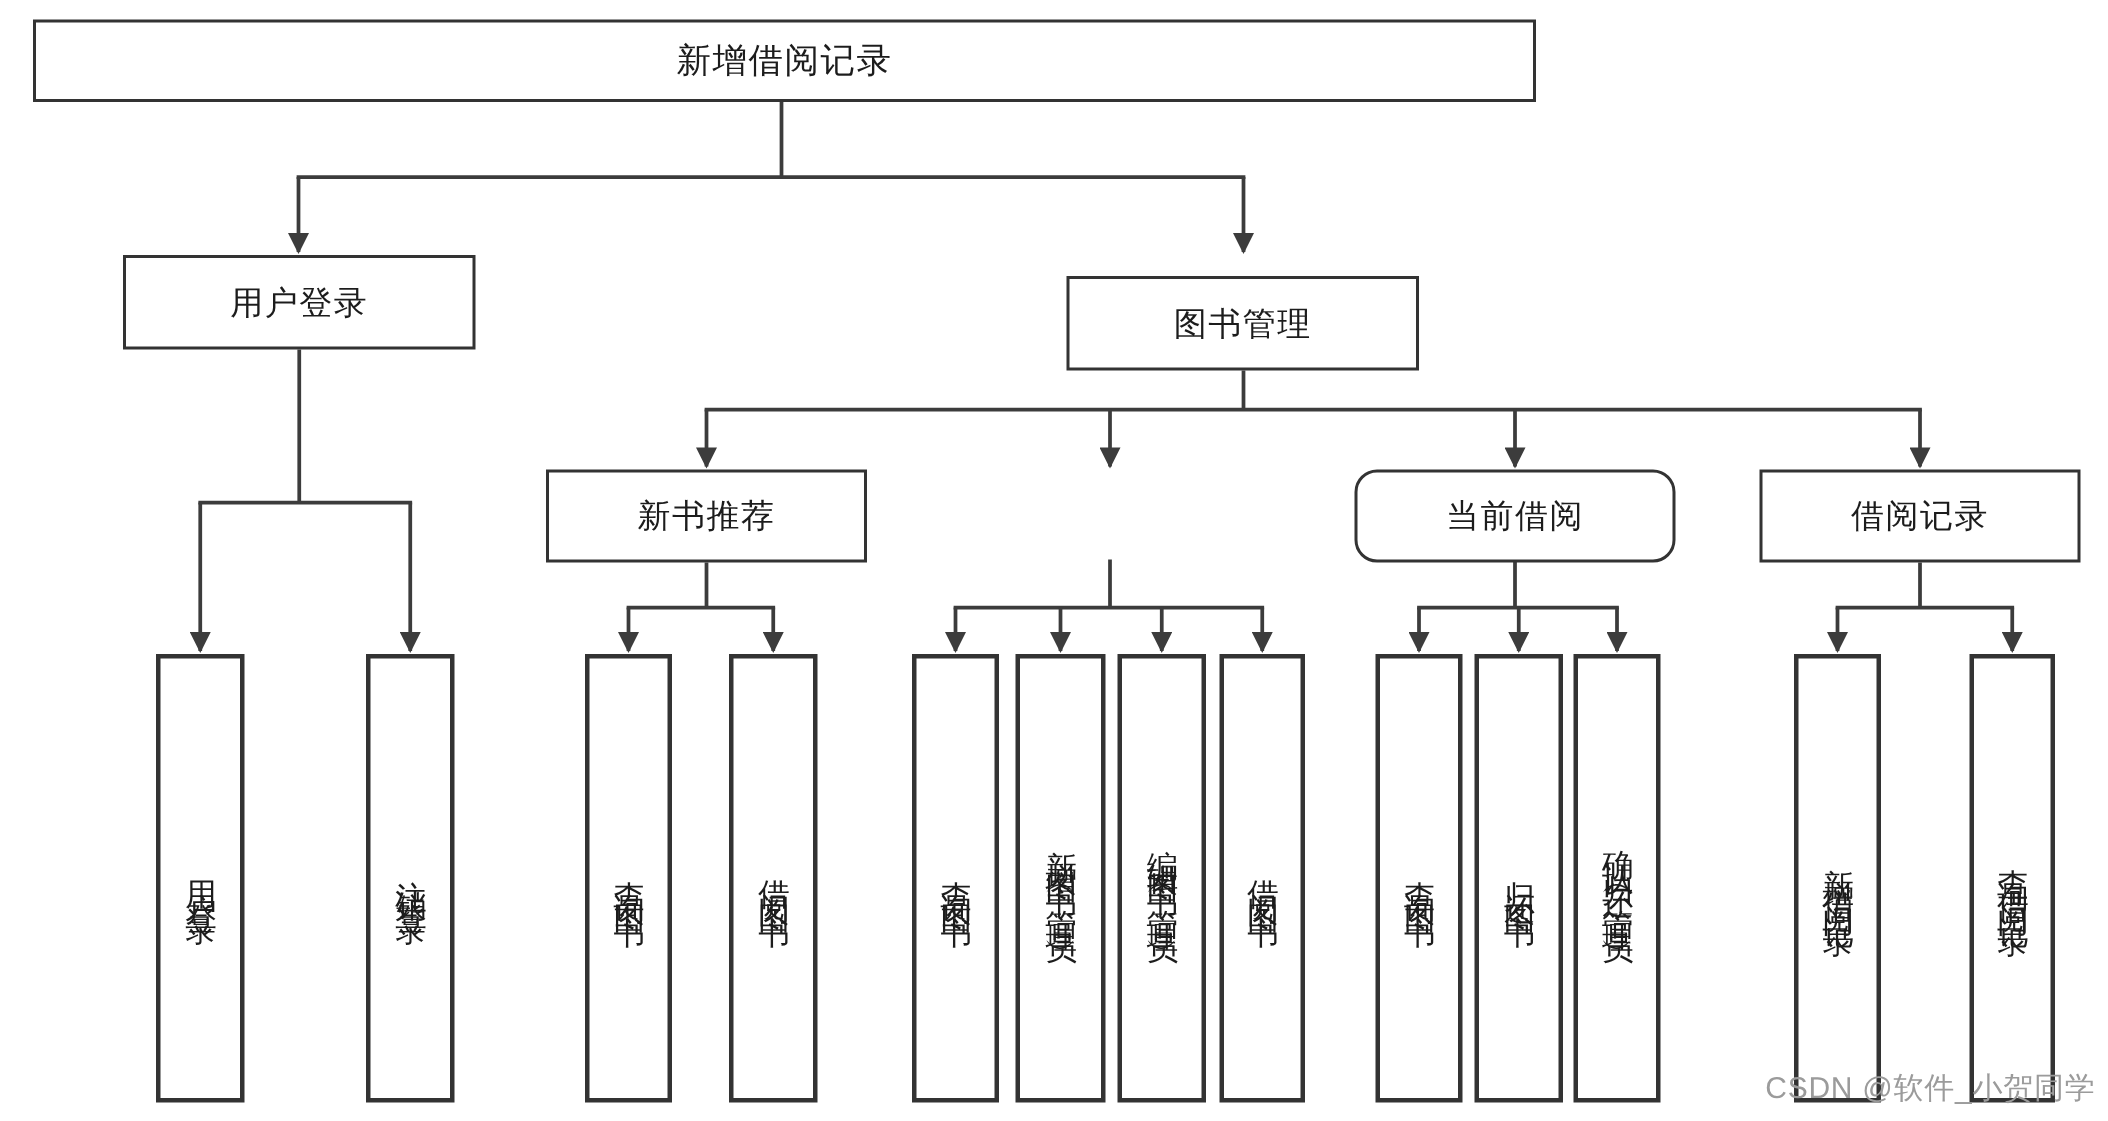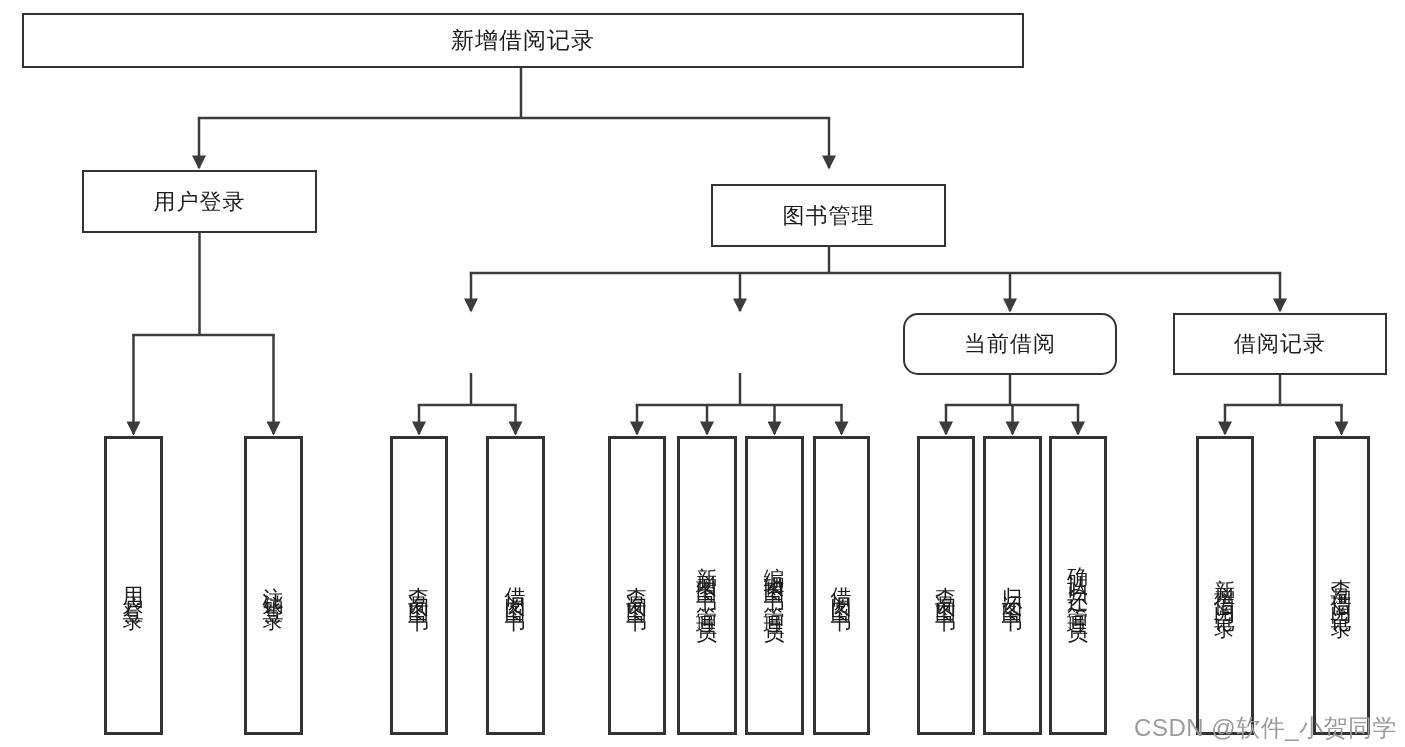--- a/index.html
+++ b/index.html
@@ -35,21 +35,21 @@
     writing-mode:vertical-rl;
     text-orientation:mixed;
     font-size:21px;
     letter-spacing:8px;
     color:#1c1c1c;
     line-height:1;
   }
   .watermark{
     position:absolute;
     right:8px;top:712px;
-    font-size:24px;
+    font-size:20px;
     color:#9b9b9b;
     letter-spacing:0.5px;
     white-space:nowrap;
   }
 </style>
 </head>
 <body>
 
 <div class="stage">
 
@@ -101,20 +101,21 @@
       <path d="M1225 405 L1225 434" marker-end="url(#arrow)"></path>
       <path d="M1341.5 405 L1341.5 434" marker-end="url(#arrow)"></path>
     </g>
   </svg>
 
   <div class="node root" style="left:22px;top:13px;width:1002px;height:55px;">新增借阅记录</div>
 
   <div class="node" style="left:82px;top:170px;width:235px;height:63px;">用户登录</div>
   <div class="node" style="left:711px;top:184px;width:235px;height:63px;">图书管理</div>
 
+  <div class="node" style="left:364px;top:313px;width:214px;height:62px;">新书推荐</div>
   <div class="node" style="left:903px;top:313px;width:214px;height:62px;border-radius:15px;">当前借阅</div>
   <div class="node" style="left:1173px;top:313px;width:214px;height:62px;">借阅记录</div>
 
   <div class="leaf" style="left:104px;top:436px;width:59px;height:299px;">
     <span class="vtext">用户登录</span>
   </div>
   <div class="leaf" style="left:244px;top:436px;width:59px;height:299px;">
     <span class="vtext">注销登录</span>
   </div>
 

